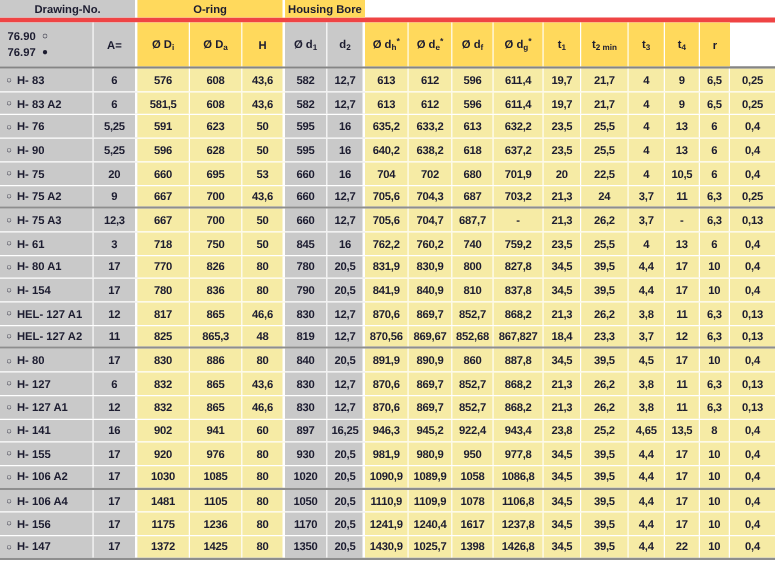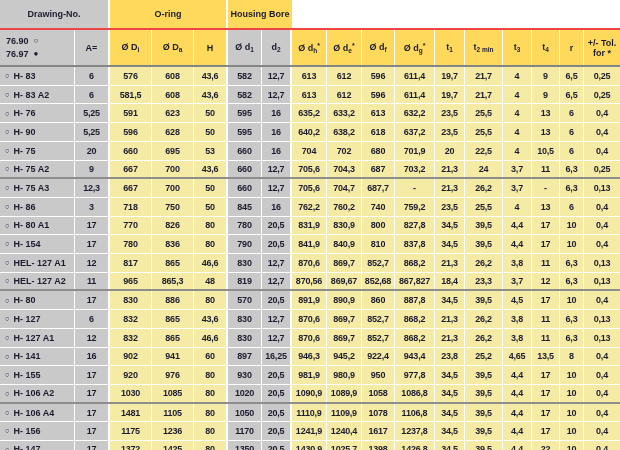--- a/index.html
+++ b/index.html
@@ -5,21 +5,21 @@
   * { box-sizing: border-box; margin: 0; padding: 0; }
   html, body { background: #ffffff; }
   #app {
     width: 620px; height: 450px; overflow: hidden;
     font-family: "Liberation Sans", sans-serif;
     font-weight: 700; font-size: 9px; color: #1c1c30;
     background: #fff;
     --cols17: 75px 35px 42px 42px 34px 34px 30px 35px 35px 33px 40px 30px 38px 29px 28px 24px 36px;
   }
   .trow { display: grid; }
-  .bands { grid-template-columns: 110px 118px 64px 328px; height: 30px; border-bottom: 2px solid #ef4444; }
+  .bands { grid-template-columns: 110px 118px 64px 328px; height: 18px; border-bottom: 4px solid #ef4444; }
   .subs  { grid-template-columns: var(--cols17); height: 37px; border-bottom: 2px solid #858585; }
   .drow  { grid-template-columns: var(--cols17); height: calc(393px / 21); border-bottom: 1px solid #fff; }
   .drow.sep { border-bottom: 2px solid #8e8e8e; }
   .drow:last-child { border-bottom: 2px solid #8e8e8e; }
   .band, .cell {
     display: flex; align-items: center; justify-content: center;
     border-right: 1px solid #fff; overflow: hidden; white-space: nowrap;
   }
   .band { border-right-width: 2px; }
   .band:last-child, .cell:last-child { border-right: none; }
@@ -98,24 +98,20 @@
       </div>
       <div class="cell gold">
         <span class="hlabel">t<span class="hsub">3</span></span>
       </div>
       <div class="cell gold">
         <span class="hlabel">t<span class="hsub">4</span></span>
       </div>
       <div class="cell gold">
         <span class="hlabel">r</span>
       </div>
-      <div class="cell gold two-line">
-        <div>+/- Tol.</div>
-        <div>for *</div>
-      </div>
     </div>
 
   <div id="rows">
       <div class="trow drow">
         <div class="cell gray name-cell">
           <span class="row-mk">○</span>
           <span>H- 83</span>
         </div>
         <div class="cell val gray gb">6</div>
         <div class="cell val light">576</div>
@@ -262,21 +258,21 @@
         <div class="cell val light">21,3</div>
         <div class="cell val light">26,2</div>
         <div class="cell val light">3,7</div>
         <div class="cell val light">-</div>
         <div class="cell val light">6,3</div>
         <div class="cell val light">0,13</div>
       </div>
       <div class="trow drow">
         <div class="cell gray name-cell">
           <span class="row-mk">○</span>
-          <span>H- 86</span>
+          <span>H- 61</span>
         </div>
         <div class="cell val gray gb">3</div>
         <div class="cell val light">718</div>
         <div class="cell val light">750</div>
         <div class="cell val light gb">50</div>
         <div class="cell val gray">845</div>
         <div class="cell val gray gb">16</div>
         <div class="cell val light">762,2</div>
         <div class="cell val light">760,2</div>
         <div class="cell val light">740</div>
@@ -353,21 +349,21 @@
         <div class="cell val light">11</div>
         <div class="cell val light">6,3</div>
         <div class="cell val light">0,13</div>
       </div>
       <div class="trow drow sep">
         <div class="cell gray name-cell">
           <span class="row-mk">○</span>
           <span>HEL- 127 A2</span>
         </div>
         <div class="cell val gray gb">11</div>
-        <div class="cell val light">965</div>
+        <div class="cell val light">825</div>
         <div class="cell val light">865,3</div>
         <div class="cell val light gb">48</div>
         <div class="cell val gray">819</div>
         <div class="cell val gray gb">12,7</div>
         <div class="cell val light">870,56</div>
         <div class="cell val light">869,67</div>
         <div class="cell val light">852,68</div>
         <div class="cell val light">867,827</div>
         <div class="cell val light">18,4</div>
         <div class="cell val light">23,3</div>
@@ -378,21 +374,21 @@
       </div>
       <div class="trow drow">
         <div class="cell gray name-cell">
           <span class="row-mk">○</span>
           <span>H- 80</span>
         </div>
         <div class="cell val gray gb">17</div>
         <div class="cell val light">830</div>
         <div class="cell val light">886</div>
         <div class="cell val light gb">80</div>
-        <div class="cell val gray">570</div>
+        <div class="cell val gray">840</div>
         <div class="cell val gray gb">20,5</div>
         <div class="cell val light">891,9</div>
         <div class="cell val light">890,9</div>
         <div class="cell val light">860</div>
         <div class="cell val light">887,8</div>
         <div class="cell val light">34,5</div>
         <div class="cell val light">39,5</div>
         <div class="cell val light">4,5</div>
         <div class="cell val light">17</div>
         <div class="cell val light">10</div>

